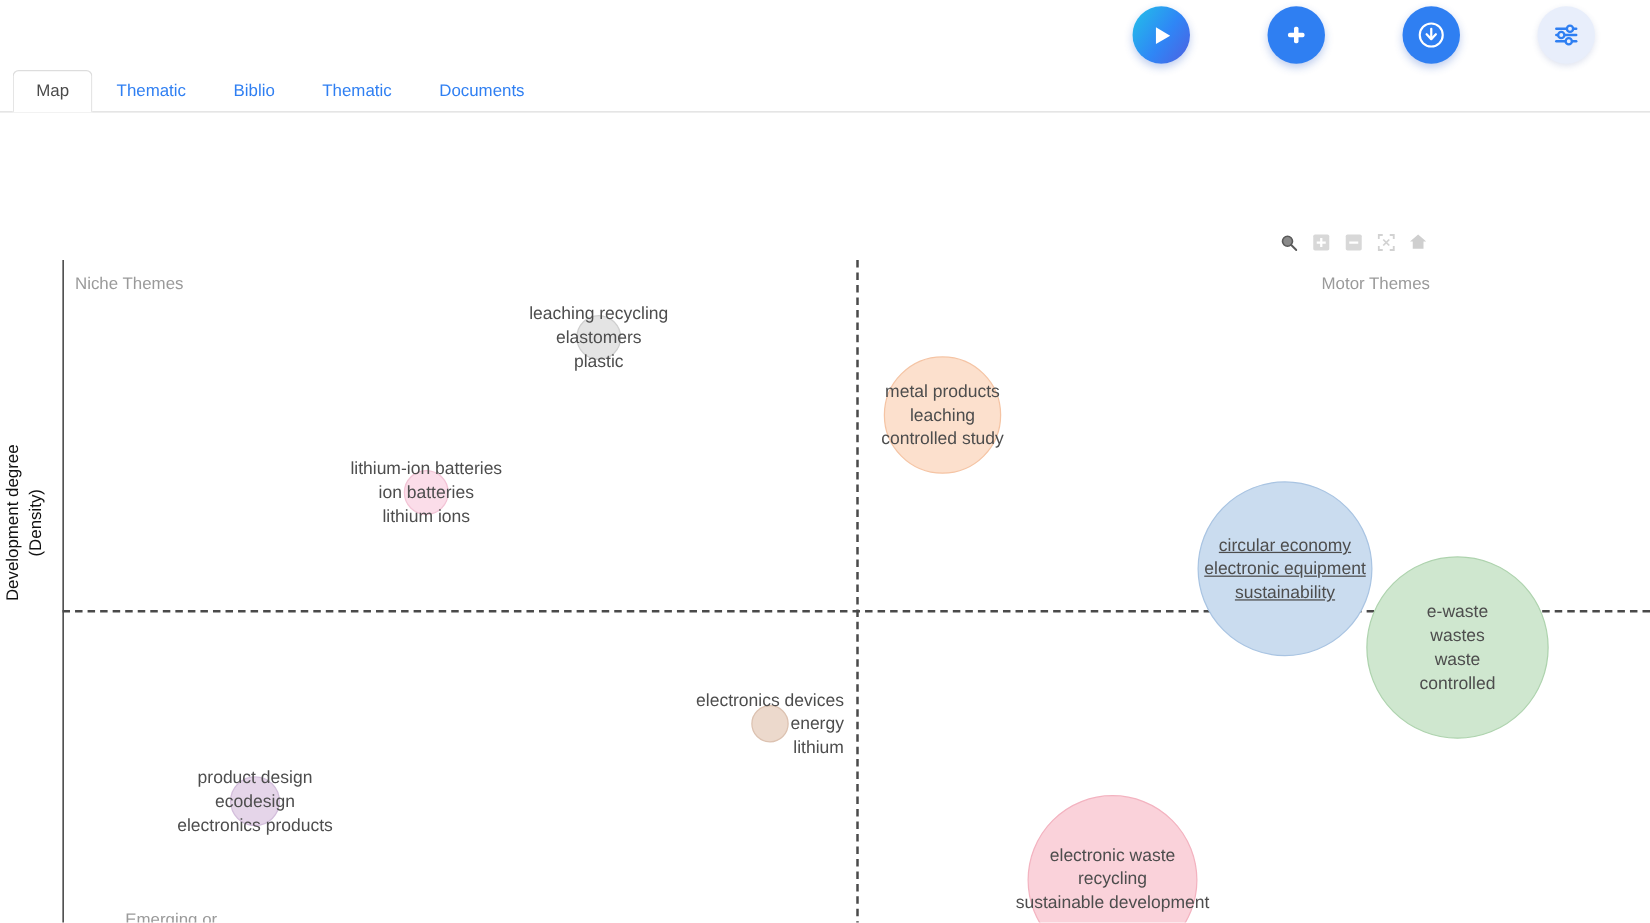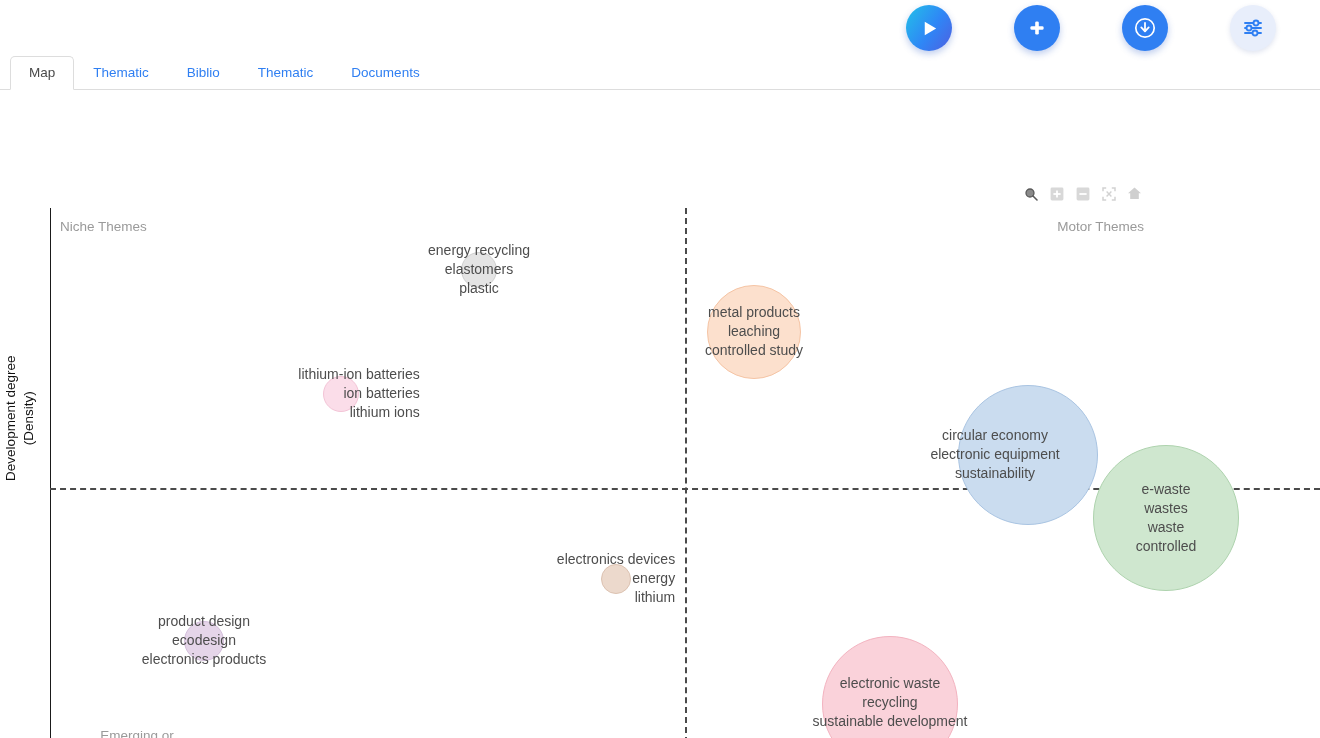--- a/index.html
+++ b/index.html
@@ -289,33 +289,33 @@
   <div class="divider-v"></div>
   <div class="divider-h"></div>
 
   <div class="quad-label q-niche">Niche Themes</div>
   <div class="quad-label q-motor">Motor Themes</div>
   <div class="quad-label q-emerg">Emerging or
 Declining Themes</div>
 
   <div id="bubbles">
       <div class="bubble" style="left: 461px; top: 162px; width: 36px; height: 36px; background: rgb(228, 228, 228); border: 1px solid rgb(207, 207, 207);"></div>
-      <div class="bubble-label" style="left: 479px; top: 180px;">energy recycling
+      <div class="bubble-label" style="left: 479px; top: 180px;">leaching recycling
 elastomers
 plastic</div>
       <div class="bubble" style="left: 323px; top: 286px; width: 36px; height: 36px; background: rgb(251, 221, 233); border: 1px solid rgb(243, 196, 214);"></div>
-      <div class="bubble-label" style="left: 359px; top: 304px; text-align: right;">lithium-ion batteries
+      <div class="bubble-label" style="left: 341px; top: 304px;">lithium-ion batteries
 ion batteries
 lithium ions</div>
       <div class="bubble" style="left: 707px; top: 195px; width: 94px; height: 94px; background: rgb(252, 224, 205); border: 1px solid rgb(245, 196, 164);"></div>
       <div class="bubble-label" style="left: 754px; top: 242px;">metal products
 leaching
 controlled study</div>
       <div class="bubble" style="left: 958px; top: 295px; width: 140px; height: 140px; background: rgb(202, 220, 239); border: 1px solid rgb(169, 196, 226);"></div>
-      <div class="bubble-label" style="left: 995px; top: 365px;">circular economy
+      <div class="bubble-label" style="left: 1028px; top: 365px; text-decoration: underline;">circular economy
 electronic equipment
 sustainability</div>
       <div class="bubble" style="left: 1093px; top: 355px; width: 146px; height: 146px; background: rgb(207, 231, 207); border: 1px solid rgb(174, 211, 174);"></div>
       <div class="bubble-label" style="left: 1166px; top: 428px;">e-waste
 wastes
 waste controlled</div>
       <div class="bubble" style="left: 601px; top: 474px; width: 30px; height: 30px; background: rgb(236, 217, 204); border: 1px solid rgb(220, 194, 177);"></div>
       <div class="bubble-label" style="left: 616px; top: 489px; text-align: right;">electronics devices
 energy
 lithium</div>

